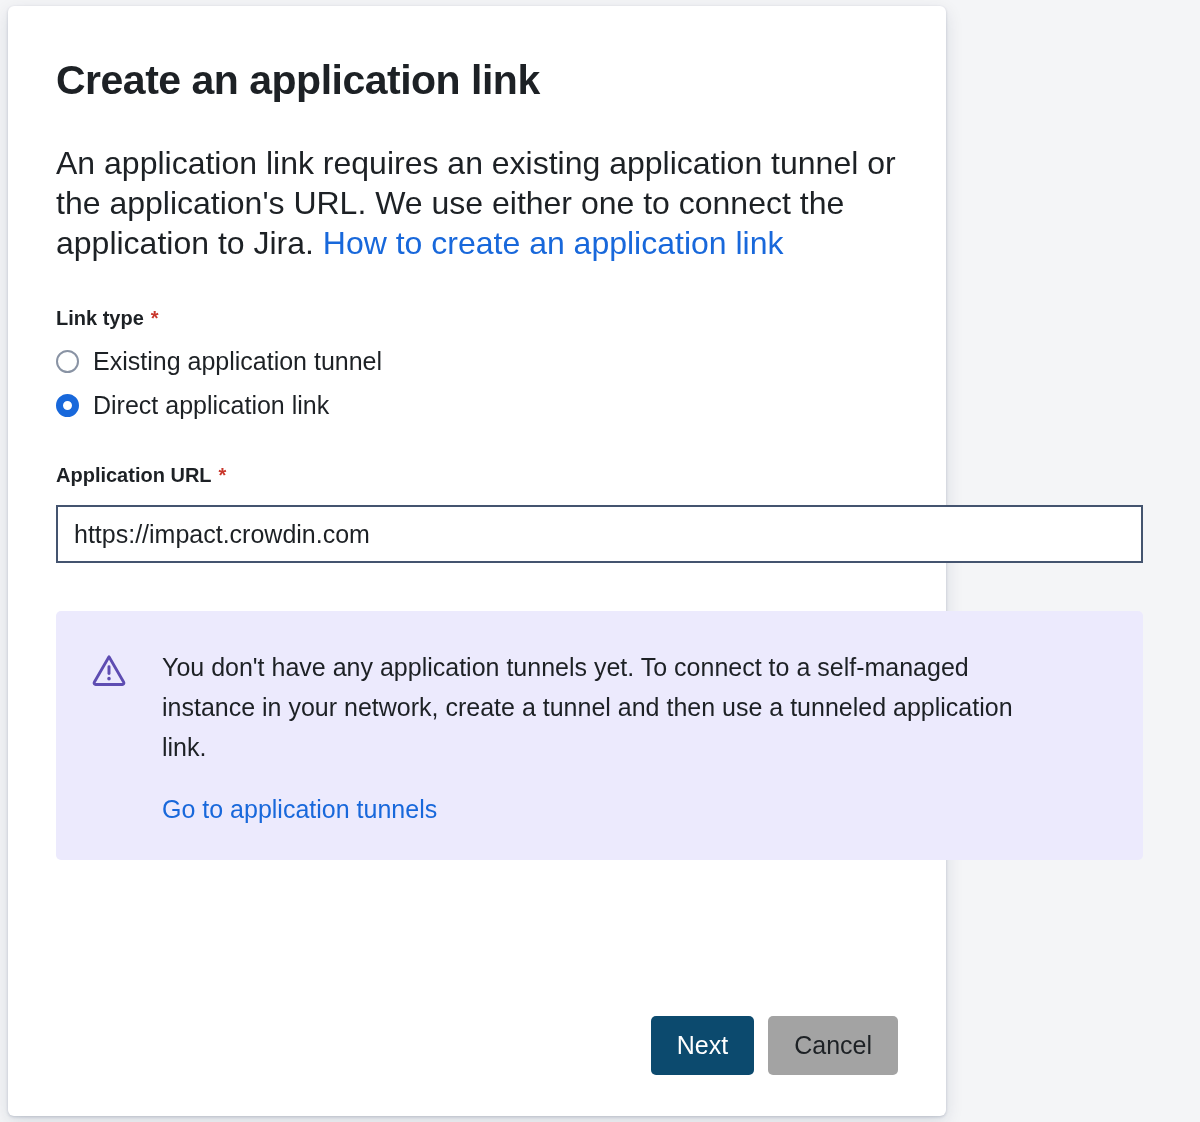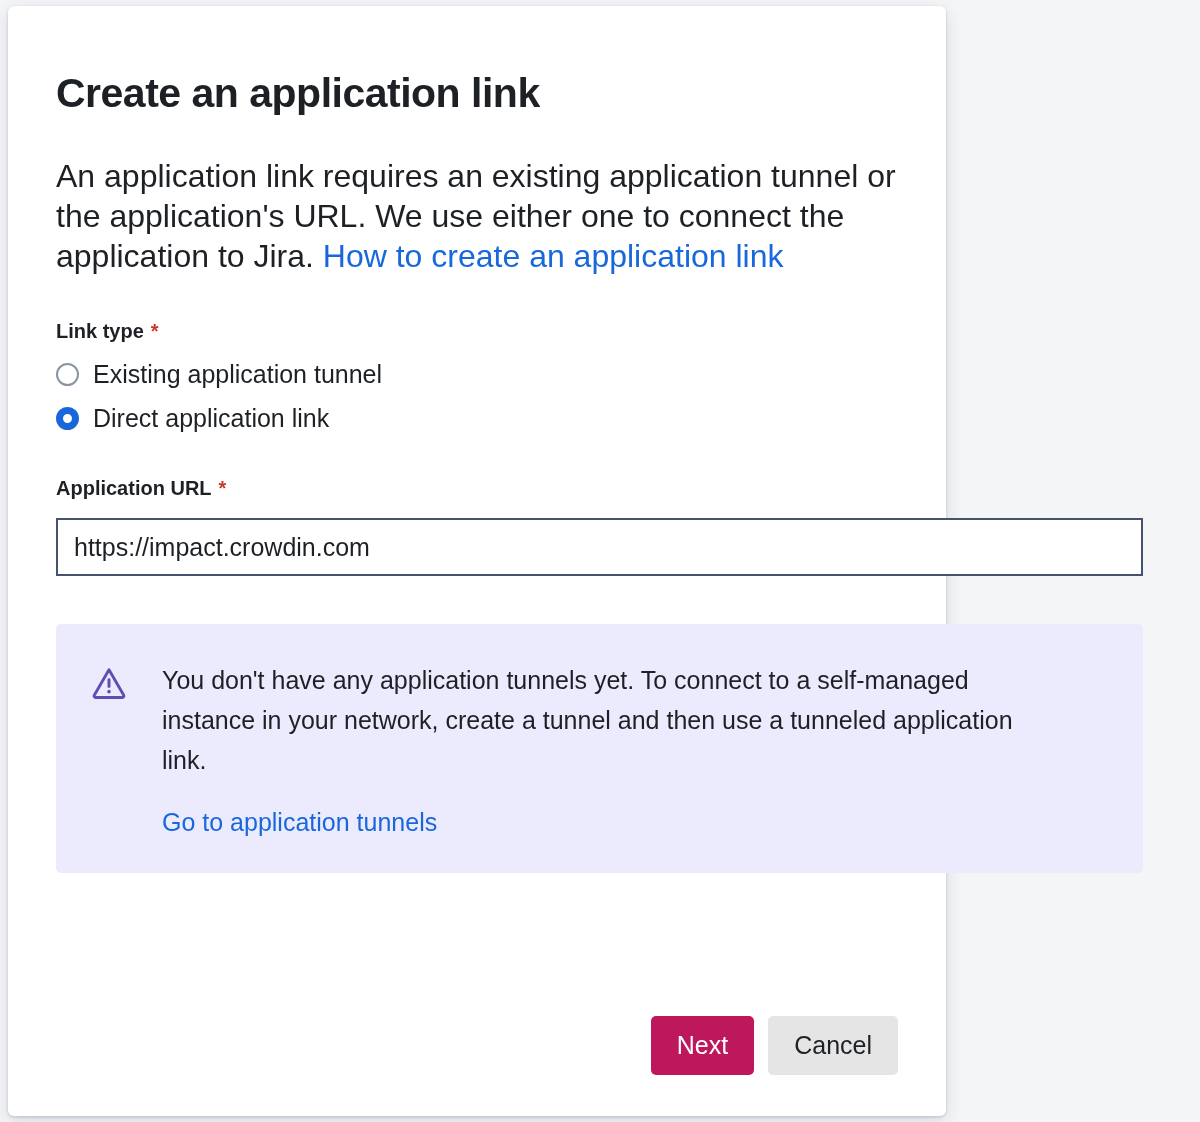--- a/index.html
+++ b/index.html
@@ -17,21 +17,21 @@
   .dialog {
     position: absolute;
     left: 8px;
     top: 6px;
     width: 938px;
     height: 1110px;
     background: #ffffff;
     border-radius: 6px;
     box-shadow: 0 1px 3px rgba(9,30,66,0.18), 0 6px 18px rgba(9,30,66,0.12);
     box-sizing: border-box;
-    padding: 17px 48px;
+    padding: 4px 48px;
   }
   .title {
     font-size: 41px;
     font-weight: bold;
     letter-spacing: -0.5px;
     color: #1d2125;
     margin: 0;
     padding-top: 46px;
     line-height: 1.2;
   }
@@ -151,25 +151,25 @@
     font-family: "Liberation Sans", sans-serif;
     font-size: 25px;
     border: none;
     border-radius: 5px;
     padding: 0 26px;
     height: 59px;
     cursor: pointer;
     line-height: 59px;
   }
   .btn-primary {
-    background: #be185d;
+    background: #0c4a6e;
     color: #ffffff;
   }
   .btn-secondary {
-    background: #e5e5e5;
+    background: #a3a3a3;
     color: #1d2125;
   }
 </style>
 </head>
 <body>
 
 <div class="dialog">
 
   <h1 class="title">Create an application link</h1>
 

